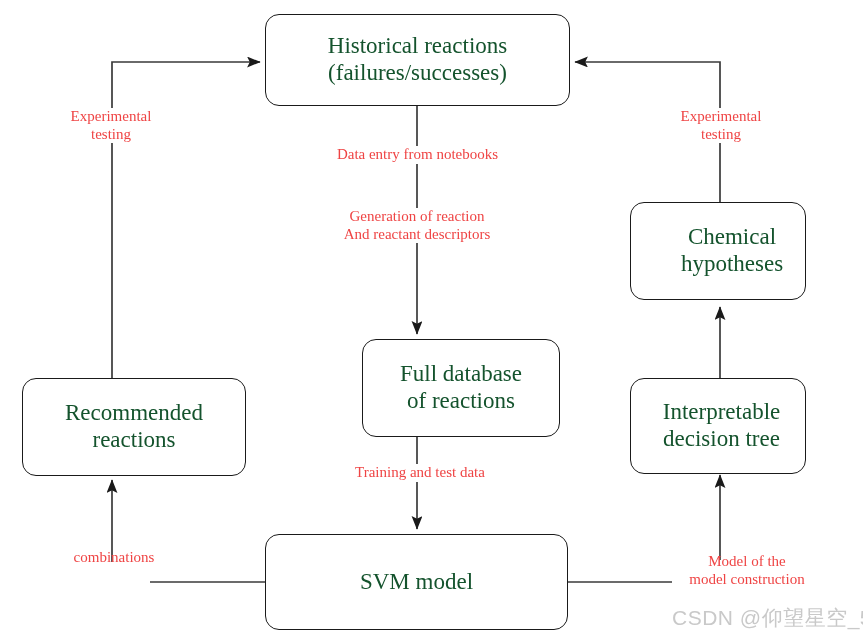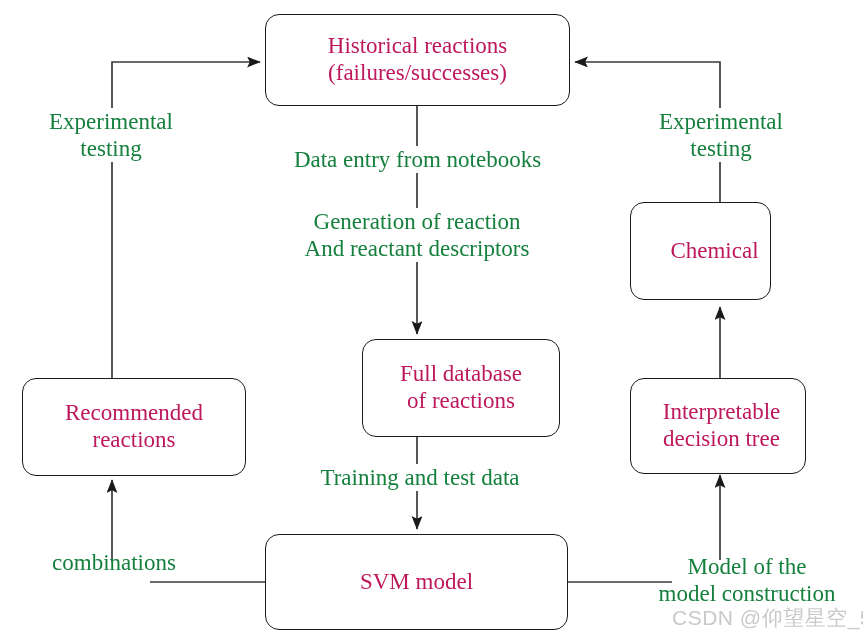--- a/index.html
+++ b/index.html
@@ -28,30 +28,30 @@
     border: 1.8px solid #1a1a1a;
     border-radius: 14px;
     background: #ffffff;
     display: flex;
     flex-direction: column;
     align-items: center;
     justify-content: center;
     text-align: center;
     line-height: 1.16;
     font-size: 23px;
-    color: #be185d;
+    color: #14532d;
     z-index: 3;
   }
   .node .ln { display: block; white-space: nowrap; }
   .edge-label {
     position: absolute;
     text-align: center;
-    font-size: 23px;
+    font-size: 15px;
     line-height: 1.18;
-    color: #15803d;
+    color: #ef4444;
     background: #ffffff;
     z-index: 4;
     white-space: nowrap;
   }
   .edge-label.transparent { background: transparent; }
   .edge-label .ln { display: block; }
   .watermark {
     position: absolute;
     left: 672px;
     top: 604px;
@@ -106,22 +106,23 @@
 
 <div class="node" style="left:265px; top:534px; width:303px; height:96px;align-items:center;">
   <span class="ln">SVM model</span>
 </div>
 
 <div class="node" style="left:22px; top:378px; width:224px; height:98px;">
   <span class="ln">Recommended</span>
   <span class="ln">reactions</span>
 </div>
 
-<div class="node" style="left:630px; top:202px; width:141px; height:98px;padding-left:28px;">
+<div class="node" style="left:630px; top:202px; width:176px; height:98px;padding-left:28px;">
   <span class="ln">Chemical</span>
+  <span class="ln">hypotheses</span>
 </div>
 
 <div class="node" style="left:630px; top:378px; width:176px; height:96px;padding-left:7px;">
   <span class="ln">Interpretable</span>
   <span class="ln">decision tree</span>
 </div>
 
 <div class="edge-label" style="left:270px; top:146px; width:295px;">
   <span class="ln">Data entry from notebooks</span>
 </div>

